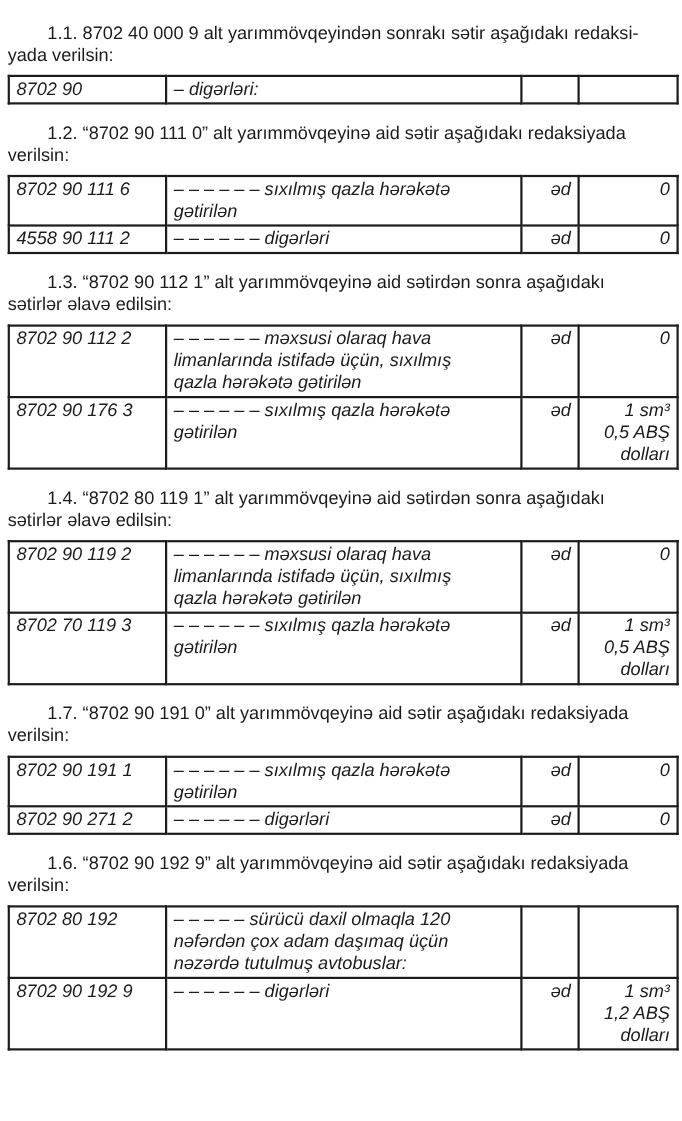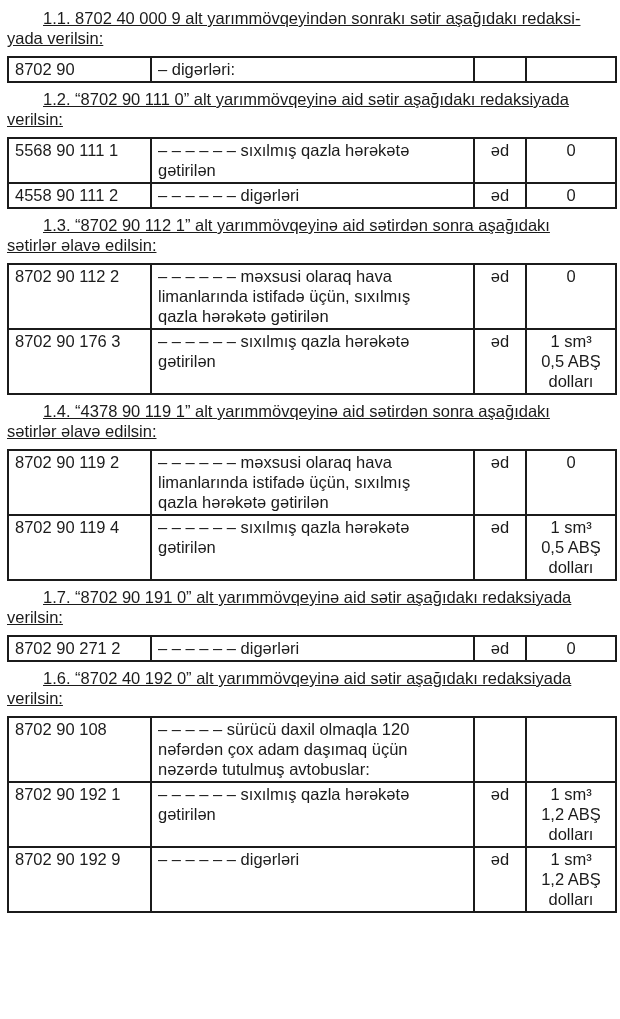--- a/index.html
+++ b/index.html
@@ -4,44 +4,44 @@
 <style>
   html, body { margin: 0; padding: 0; background: #ffffff; }
   body {
     width: 620px;
     box-sizing: border-box;
     padding: 4px 5px 4px 7px;
     font-family: "Liberation Sans", "DejaVu Sans", sans-serif;
     color: #1b1b1b;
   }
   .sec-head {
-    margin: 4px 0 8px 0;
+    margin: 16px 0 8px 0;
     font-size: 16.5px;
     line-height: 20px;
     text-indent: 36px;
     white-space: pre-line;
-    text-decoration: underline;
   }
   table.tariff {
     border-collapse: collapse;
     table-layout: fixed;
     width: 608px;
     margin: 0 0 6px 0;
   }
   table.tariff td {
     border: 2px solid #1b1b1b;
     padding: 1px 6px 2px 6px;
     font-size: 16.5px;
     line-height: 20px;
     vertical-align: top;
     white-space: pre-line;
     overflow: hidden;
+    font-style: italic;
   }
   td.c-unit, td.c-rate {
-    text-align: center;
+    text-align: right;
     padding-left: 2px;
     padding-right: 2px;
   }
   td.vb { vertical-align: bottom; }
   td.vm { vertical-align: middle; }
   section { margin: 0; }
 </style>
 </head>
 <body>
 
@@ -71,21 +71,21 @@
 verilsin:</p>
   <table class="tariff">
     <colgroup>
         <col style="width:143px">
         <col style="width:323px">
         <col style="width:52px">
         <col style="width:90px">
       </colgroup>
     <tbody>
     <tr>
-      <td class="c-code">5568 90 111 1</td>
+      <td class="c-code">8702 90 111 6</td>
       <td class="c-desc">– – – – – – sıxılmış qazla hərəkətə
 gətirilən</td>
       <td class="c-unit">əd</td>
       <td class="c-rate">0</td>
     </tr>
     <tr>
       <td class="c-code">4558 90 111 2</td>
       <td class="c-desc">– – – – – – digərləri</td>
       <td class="c-unit">əd</td>
       <td class="c-rate">0</td>
@@ -120,40 +120,40 @@
       <td class="c-unit">əd</td>
       <td class="c-rate">1 sm³
 0,5 ABŞ
 dolları</td>
     </tr>
   </tbody>
     </table>
 </section>
 
 <section>
-  <p class="sec-head">1.4. “4378 90 119 1” alt yarımmövqeyinə aid sətirdən sonra aşağıdakı
+  <p class="sec-head">1.4. “8702 80 119 1” alt yarımmövqeyinə aid sətirdən sonra aşağıdakı
 sətirlər əlavə edilsin:</p>
   <table class="tariff">
     <colgroup>
         <col style="width:143px">
         <col style="width:323px">
         <col style="width:52px">
         <col style="width:90px">
       </colgroup>
     <tbody>
         <tr>
       <td class="c-code">8702 90 119 2</td>
       <td class="c-desc">– – – – – – məxsusi olaraq hava
 limanlarında istifadə üçün, sıxılmış
 qazla hərəkətə gətirilən</td>
       <td class="c-unit vb">əd</td>
       <td class="c-rate vb">0</td>
     </tr>
     <tr>
-      <td class="c-code">8702 90 119 4</td>
+      <td class="c-code">8702 70 119 3</td>
       <td class="c-desc">– – – – – – sıxılmış qazla hərəkətə
 gətirilən</td>
       <td class="c-unit vb">əd</td>
       <td class="c-rate">1 sm³
 0,5 ABŞ
 dolları</td>
     </tr>
   </tbody>
     </table>
 </section>
@@ -163,56 +163,54 @@
 verilsin:</p>
   <table class="tariff">
     <colgroup>
         <col style="width:143px">
         <col style="width:323px">
         <col style="width:52px">
         <col style="width:90px">
       </colgroup>
     <tbody>
     <tr>
+      <td class="c-code">8702 90 191 1</td>
+      <td class="c-desc">– – – – – – sıxılmış qazla hərəkətə
+gətirilən</td>
+      <td class="c-unit vm">əd</td>
+      <td class="c-rate vm">0</td>
+    </tr>
+    <tr>
       <td class="c-code">8702 90 271 2</td>
       <td class="c-desc">– – – – – – digərləri</td>
       <td class="c-unit">əd</td>
       <td class="c-rate">0</td>
     </tr>
   </tbody>
     </table>
 </section>
 
 <section>
-  <p class="sec-head">1.6. “8702 40 192 0” alt yarımmövqeyinə aid sətir aşağıdakı redaksiyada
+  <p class="sec-head">1.6. “8702 90 192 9” alt yarımmövqeyinə aid sətir aşağıdakı redaksiyada
 verilsin:</p>
   <table class="tariff">
     <colgroup>
         <col style="width:143px">
         <col style="width:323px">
         <col style="width:52px">
         <col style="width:90px">
       </colgroup>
     <tbody>
         <tr>
-      <td class="c-code">8702 90 108</td>
+      <td class="c-code">8702 80 192</td>
       <td class="c-desc">– – – – – sürücü daxil olmaqla 120
 nəfərdən çox adam daşımaq üçün
 nəzərdə tutulmuş avtobuslar:</td>
       <td class="c-unit"></td>
       <td class="c-rate"></td>
-    </tr>
-    <tr>
-      <td class="c-code">8702 90 192 1</td>
-      <td class="c-desc">– – – – – – sıxılmış qazla hərəkətə
-gətirilən</td>
-      <td class="c-unit vm">əd</td>
-      <td class="c-rate">1 sm³
-1,2 ABŞ
-dolları</td>
     </tr>
     <tr>
       <td class="c-code vm">8702 90 192 9</td>
       <td class="c-desc vm">– – – – – – digərləri</td>
       <td class="c-unit vm">əd</td>
       <td class="c-rate">1 sm³
 1,2 ABŞ
 dolları</td>
     </tr>
   </tbody>

